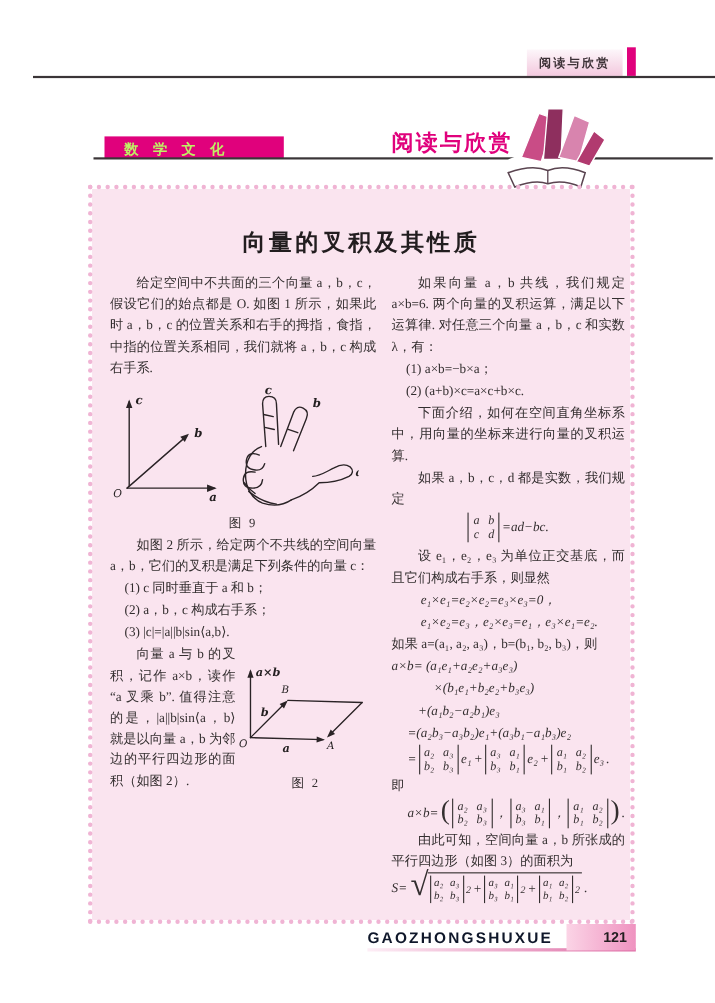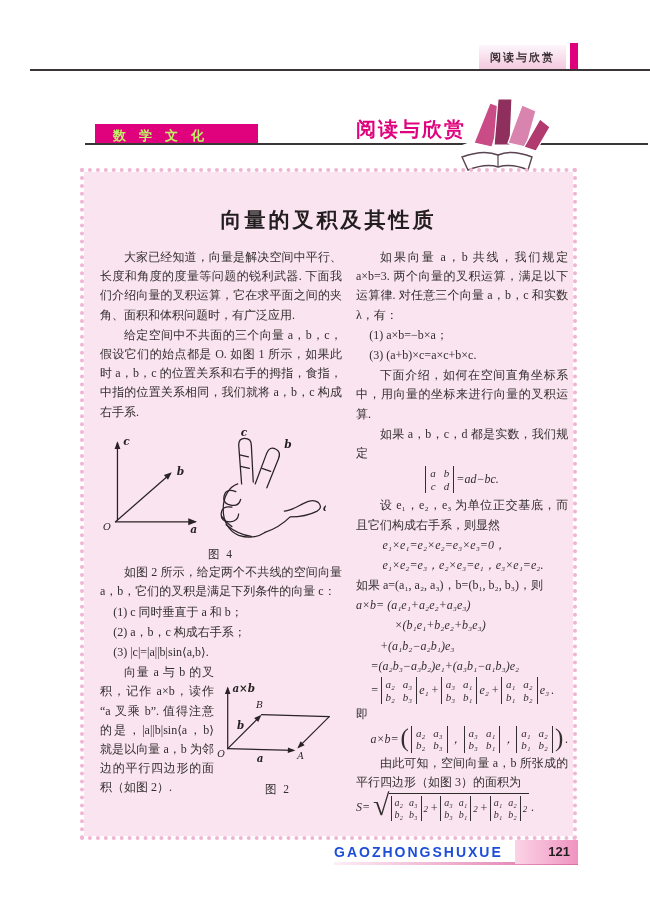--- a/index.html
+++ b/index.html
@@ -59,21 +59,21 @@
   .ind3{padding-left:2em;}
   .bigp{font-size:25px;font-weight:300;line-height:0;font-style:normal;transform:translateY(-1px);}
   .radical{font-size:30px;line-height:0;font-style:normal;margin:0 -3px 0 1px;transform:translateY(-2px);}
   .vinculum{display:inline-flex;align-items:center;gap:2px;border-top:1.4px solid #2f2b2b;
        padding:2px 2px 0;}
   .sq{font-size:9px;font-style:italic;vertical-align:super;line-height:0;}
 
   
   .footer{position:absolute;top:842px;right:72px;width:244px;height:22px;}
   .frow{display:flex;justify-content:flex-end;align-items:center;gap:12px;height:19px;}
-  .brand{color:#1d4ed8;font:bold 14px "Liberation Sans",sans-serif;letter-spacing:2px;}
+  .brand{color:#0f172a;font:bold 14px "Liberation Sans",sans-serif;letter-spacing:2px;}
   .pagebox{width:64px;height:24px;background:linear-gradient(90deg,#fbd4e6,#ef93c0);
        display:flex;align-items:center;justify-content:flex-end;padding-right:8px;
        box-sizing:border-box;color:#221d1f;font:bold 13px "Liberation Sans",sans-serif;}
   .fline{height:3px;background:linear-gradient(90deg,#fdeef6,#dd6ba4);margin-top:1px;}
 </style>
 </head>
 <body>
 
 <div class="toptab">
   <span class="lbl">阅读与欣赏</span>
@@ -94,21 +94,20 @@
   </g>
   <path d="M16,62 Q38,54 52,60 Q66,54 86,62 L82,75 Q66,68 52,72 Q40,68 22,75 Z" fill="#ffffff" stroke="#5a4450" stroke-width="1.4"></path>
   <path d="M52,60 L52,72" stroke="#5a4450" stroke-width="1.2" fill="none"></path>
 </svg>
 
 <div class="panel">
   <h1 class="title">向量的叉积及其性质</h1>
   <div class="cols">
 
     <div class="col">
-      <p class="indent">大家已经知道，向量是解决空间中平行、长度和角度的度量等问题的锐利武器. 下面我们介绍向量的叉积运算，它在求平面之间的夹角、面积和体积问题时，有广泛应用.</p>
       <p class="indent">给定空间中不共面的三个向量 a，b，c，假设它们的始点都是 O. 如图 1 所示，如果此时 a，b，c 的位置关系和右手的拇指，食指，中指的位置关系相同，我们就将 a，b，c 构成右手系.</p>
 
       <figure>
         <svg width="226" height="112" viewBox="0 0 233 112">
 
           <g class="sketch">
             <line x1="16" y1="97" x2="98" y2="97"></line>
             <line x1="16" y1="97" x2="72" y2="48"></line>
             <line x1="18" y1="95" x2="18" y2="16"></line>
           </g>
@@ -130,21 +129,21 @@
             <path d="M140,66 q-10,-4 -12,4 q-2,9 8,10 q7,1 9,-6"></path>
             <path d="M136,82 q-10,-2 -11,6 q-1,9 9,9 q8,0 9,-8"></path>
             <path d="M142,58 C133,61 127,71 127,84 C127,97 133,107 143,111 Q158,116 170,108"></path>
             <path d="M170,108 C182,104 190,98 196,92 C204,92 216,90 224,86 Q230,82 225,77 Q219,73 210,78 C202,82 196,86 190,86"></path>
             <path d="M130,100 q12,10 26,12 M126,92 q4,6 10,10"></path>
           </g>
           <text class="flabel" x="145" y="9">c</text>
           <text class="flabel" x="190" y="21">b</text>
           <text class="flabel" x="230" y="86">a</text>
         </svg>
-        <figcaption>图 4</figcaption>
+        <figcaption>图 9</figcaption>
       </figure>
 
       <p class="indent">如图 2 所示，给定两个不共线的空间向量 a，b，它们的叉积是满足下列条件的向量 c：</p>
       <div class="list">
         <div>(1) c 同时垂直于 a 和 b；</div>
         <div>(2) a，b，c 构成右手系；</div>
         <div>(3) |c|=|a||b|sin⟨a,b⟩.</div>
       </div>
 
       <div class="wraprow">
@@ -170,24 +169,24 @@
             <text class="flabel2" x="88" y="85">A</text>
             <text class="flabel" x="24" y="53">b</text>
             <text class="flabel2" x="44" y="31">B</text>
           </svg>
           <figcaption>图 2</figcaption>
         </figure>
       </div>
     </div>
 
     <div class="col">
-      <p class="indent">如果向量 a，b 共线，我们规定 a×b=3. 两个向量的叉积运算，满足以下运算律. 对任意三个向量 a，b，c 和实数 λ，有：</p>
+      <p class="indent">如果向量 a，b 共线，我们规定 a×b=6. 两个向量的叉积运算，满足以下运算律. 对任意三个向量 a，b，c 和实数 λ，有：</p>
       <div class="list">
         <div>(1) a×b=−b×a；</div>
-        <div>(3) (a+b)×c=a×c+b×c.</div>
+        <div>(2) (a+b)×c=a×c+b×c.</div>
       </div>
       <p class="indent">下面介绍，如何在空间直角坐标系中，用向量的坐标来进行向量的叉积运算.</p>
       <p class="indent">如果 a，b，c，d 都是实数，我们规定</p>
 
       <div class="mcenter">
         <span class="det">
             <span>a</span>
             <span>b</span>
             <span>c</span>
             <span>d</span>

